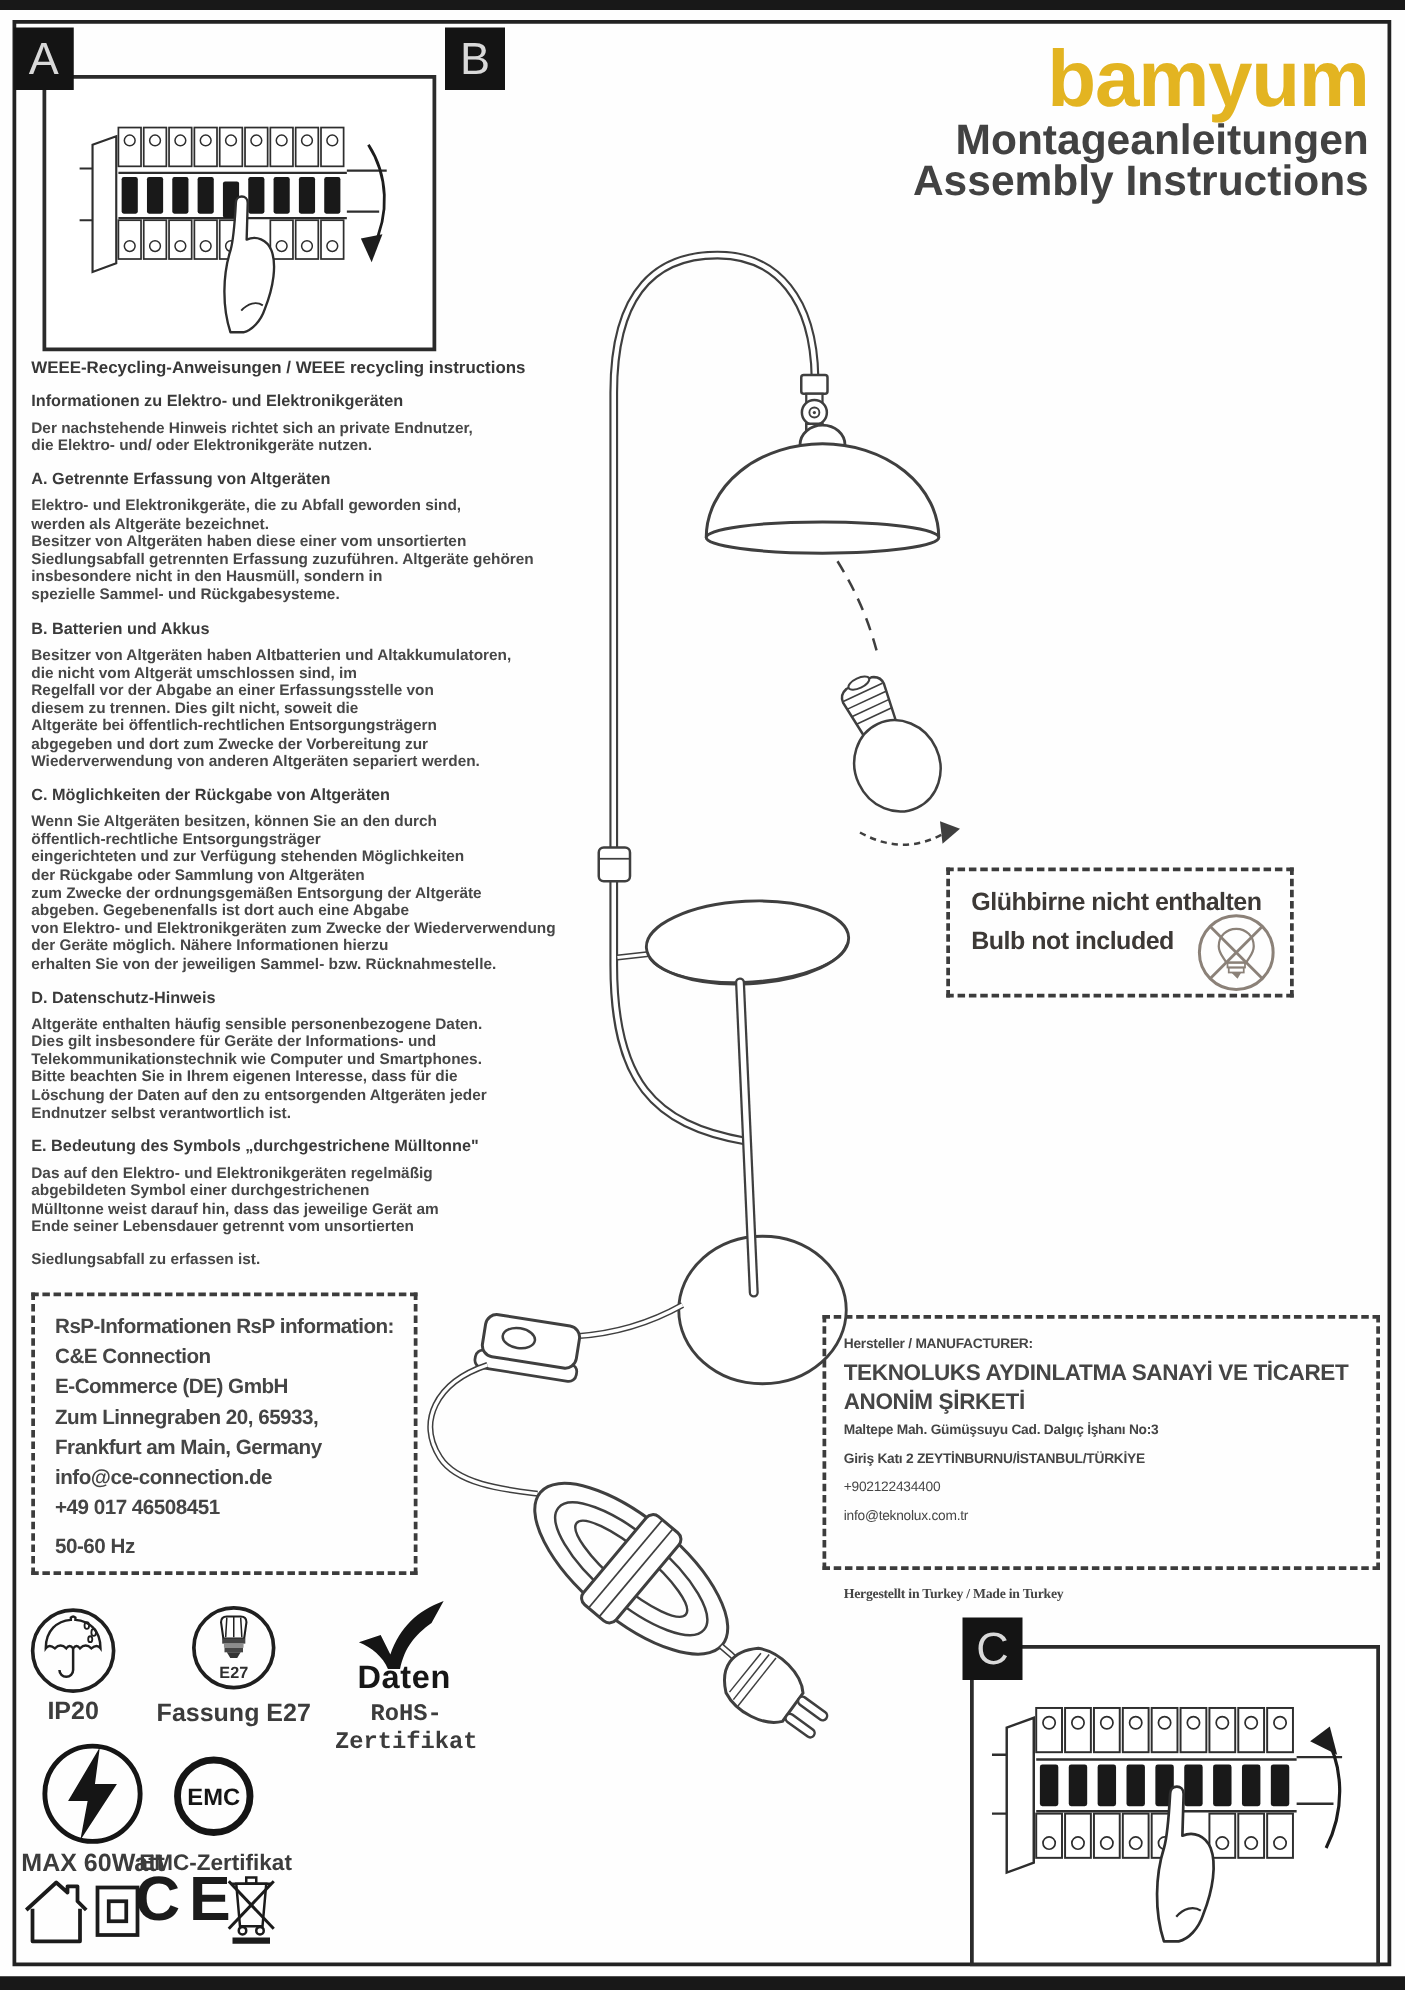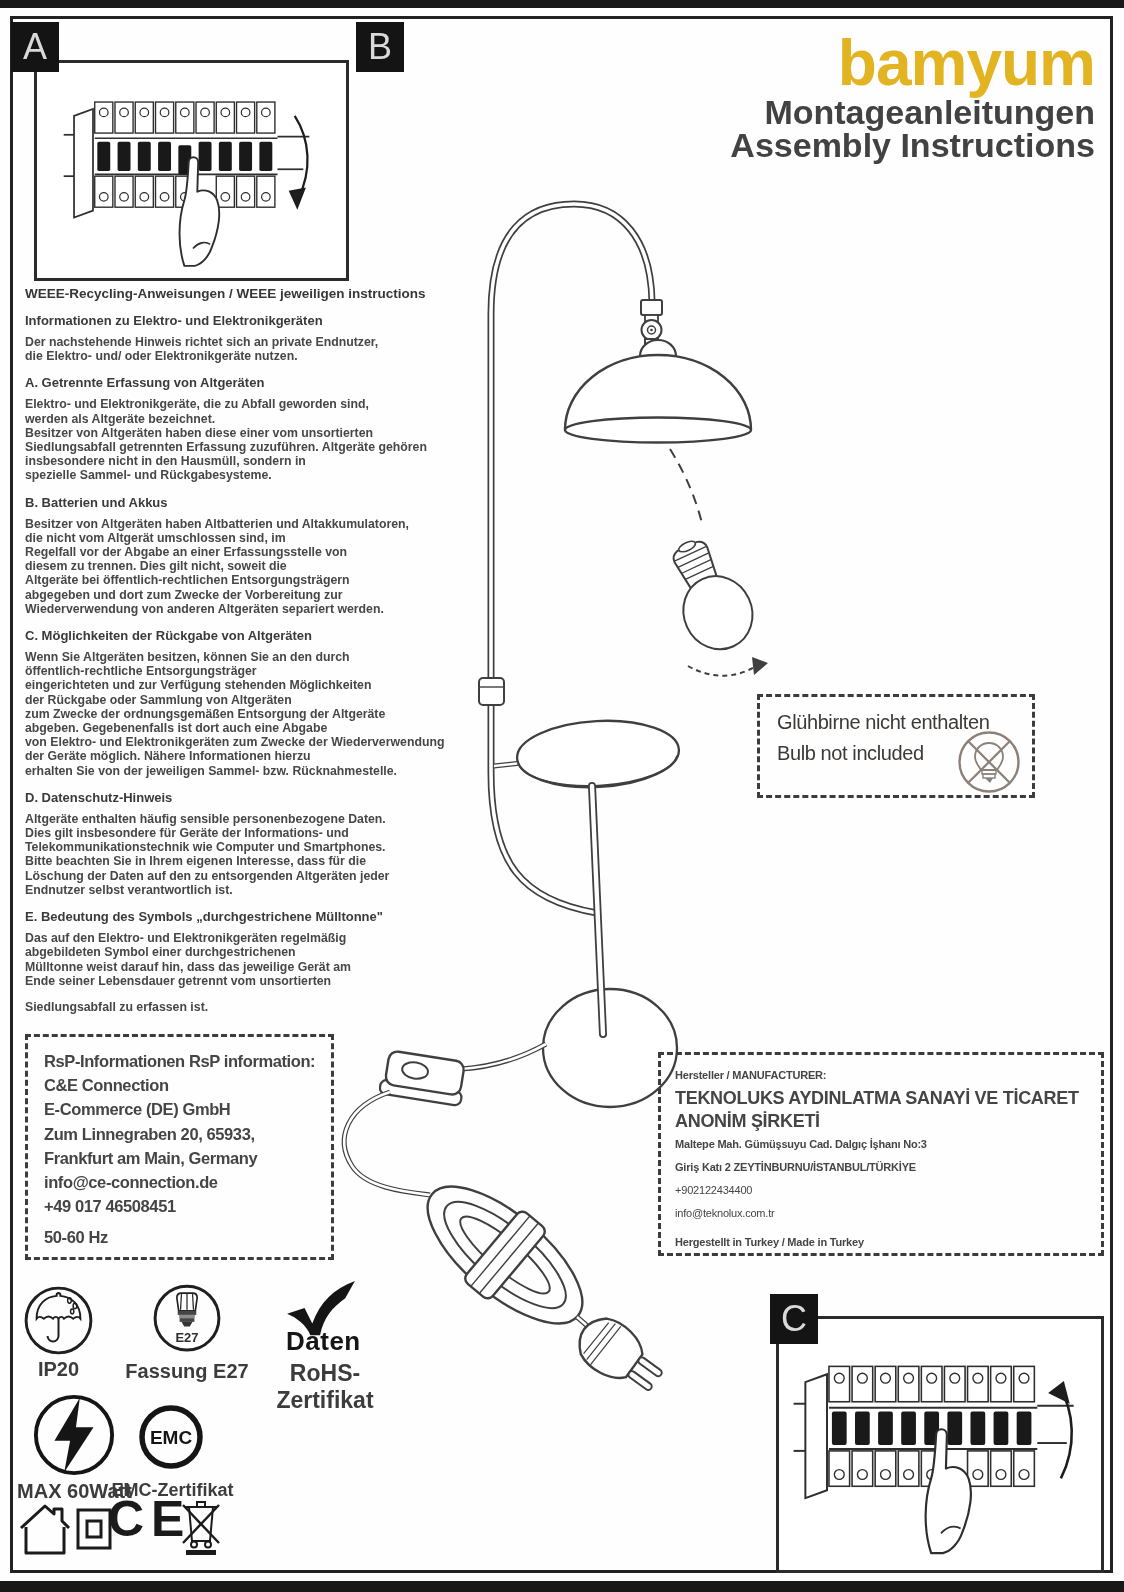--- a/index.html
+++ b/index.html
@@ -17,29 +17,29 @@
   .brand-sub{font-size:34px;font-weight:bold;color:#424242;line-height:33px;}
   
   #weee{left:25px;top:286px;width:448px;z-index:3;}
   #weee .w-title{font-size:13.5px;font-weight:bold;color:#373737;margin:0 0 11px 0;}
   #weee h4{font-size:13px;font-weight:bold;color:#3a3a3a;margin:12px 0 7px 0;}
   #weee p{font-size:12.3px;line-height:14.2px;margin:0;white-space:pre-line;color:#474747;font-weight:bold;}
   #weee .w-footer{margin-top:12px;}
   
   .dash-box{border:3px dashed #3c3c3c;box-sizing:border-box;background:transparent;z-index:4;}
   #bulb-notice{left:757px;top:694px;width:278px;height:104px;padding:10px 0 0 17px;}
-  #bulb-notice .bn-line{font-size:20px;font-weight:normal;letter-spacing:-0.4px;color:#3d3936;line-height:31px;}
+  #bulb-notice .bn-line{font-size:20px;font-weight:bold;letter-spacing:-0.4px;color:#3d3936;line-height:31px;}
   #rsp-box{left:25px;top:1034px;width:309px;height:226px;padding:12px 0 0 16px;}
   #rsp-box div{font-size:16.5px;font-weight:bold;letter-spacing:-0.4px;color:#454545;line-height:24.2px;}
   #rsp-frequency{margin-top:7px;}
   #mfr-box{left:658px;top:1052px;width:446px;height:204px;padding:9px 0 0 14px;}
   #mfr-box div{font-size:11px;font-weight:bold;letter-spacing:-0.2px;color:#454545;line-height:23px;}
   #mfr-box .mfr-line-0{font-size:18px;letter-spacing:-0.3px;}
   #mfr-box .mfr-normal{font-weight:normal;}
-  #mfr-made-in{margin-top:6px;}
+  #mfr-made-in{margin-top:39px;font-family:Liberation Serif, serif;}
   
   .cert-label{font-weight:bold;color:#3c3c3c;z-index:3;text-align:center;}
   #product-code{left:222px;top:1404px;font-size:42px;font-weight:bold;color:#141414;letter-spacing:0.5px;z-index:3;}
   #ce-mark{left:108px;top:1490px;font-size:50px;font-weight:bold;letter-spacing:7px;color:#1b1b1b;z-index:3;}
   svg{display:block;}
   .lineart{z-index:2;}
 </style>
 </head>
 <body>
 
@@ -127,21 +127,21 @@
     <span>B</span>
   </div>
 
   <div class="abs" id="brand-block">
     <div id="brand-name" style="color: rgb(227, 180, 33);">bamyum</div>
     <div class="brand-sub">Montageanleitungen</div>
     <div class="brand-sub">Assembly Instructions</div>
   </div>
 
   <div class="abs" id="weee">
-    <div class="w-title">WEEE-Recycling-Anweisungen / WEEE jeweiligen instructions</div>
+    <div class="w-title">WEEE-Recycling-Anweisungen / WEEE recycling instructions</div>
     <h4>Informationen zu Elektro- und Elektronikgeräten</h4>
     <p>Der nachstehende Hinweis richtet sich an private Endnutzer,
  die Elektro- und/ oder Elektronikgeräte nutzen.</p>
     <h4>A. Getrennte Erfassung von Altgeräten</h4>
     <p>Elektro- und Elektronikgeräte, die zu Abfall geworden sind,
  werden als Altgeräte bezeichnet.
 Besitzer von Altgeräten haben diese einer vom unsortierten
 Siedlungsabfall getrennten Erfassung zuzuführen. Altgeräte gehören
 insbesondere nicht in den Hausmüll, sondern in
 spezielle Sammel- und Rückgabesysteme.</p>
@@ -322,21 +322,21 @@
     <rect x="32" y="38" width="16" height="4" fill="#454545"></rect>
     <path d="M34 42 L46 42 L43 47 L37 47 Z" fill="#333"></path>
     <text x="40" y="64" text-anchor="middle" font-size="14" font-weight="bold" fill="#2e2e2e" font-family="Liberation Sans, sans-serif">E27</text>
   </svg>
   <div class="abs cert-label" style="left:118px;top:1360px;width:138px;font-size:20px;">Fassung E27</div>
 
   <svg class="abs lineart" style="left:280px;top:1277px;" width="82" height="62" viewBox="0 0 82 64">
     <path d="M6 38 L24 32 L32 48 C40 26 54 12 76 4 L66 22 C52 32 44 42 40 60 L30 60 C26 50 16 42 6 38 Z" fill="#151515"></path>
   </svg>
   <div class="abs" style="left:286px;top:1326px;font-size:26px;font-weight:bold;color:#161616;letter-spacing:0.5px;z-index:3;">Daten</div>
-  <div class="abs cert-label" style="left:255px;top:1360px;width:140px;font-size:23px;">RoHS-Zertifikat</div>
+  <div class="abs cert-label" style="left:255px;top:1360px;width:140px;font-size:19px;font-family:Liberation Mono, monospace;">RoHS-Zertifikat</div>
 
   <svg class="abs lineart" style="left:31px;top:1392px;" width="86" height="86" viewBox="0 0 88 88">
     <circle cx="44" cy="44" r="39" fill="none" stroke="#151515" stroke-width="4"></circle>
     <polygon points="50,6 24,50 40,50 34,82 64,36 46,36" fill="#151515"></polygon>
   </svg>
   <div class="abs cert-label" style="left:12px;top:1480px;width:125px;font-size:20px;">MAX 60Watt</div>
 
   <svg class="abs lineart" style="left:138px;top:1404px;" width="66" height="66" viewBox="0 0 66 66">
     <circle cx="33" cy="33" r="29" fill="none" stroke="#151515" stroke-width="5.5"></circle>
     <text x="33" y="40" text-anchor="middle" font-size="19" font-weight="bold" fill="#151515" font-family="Liberation Sans, sans-serif">EMC</text>

